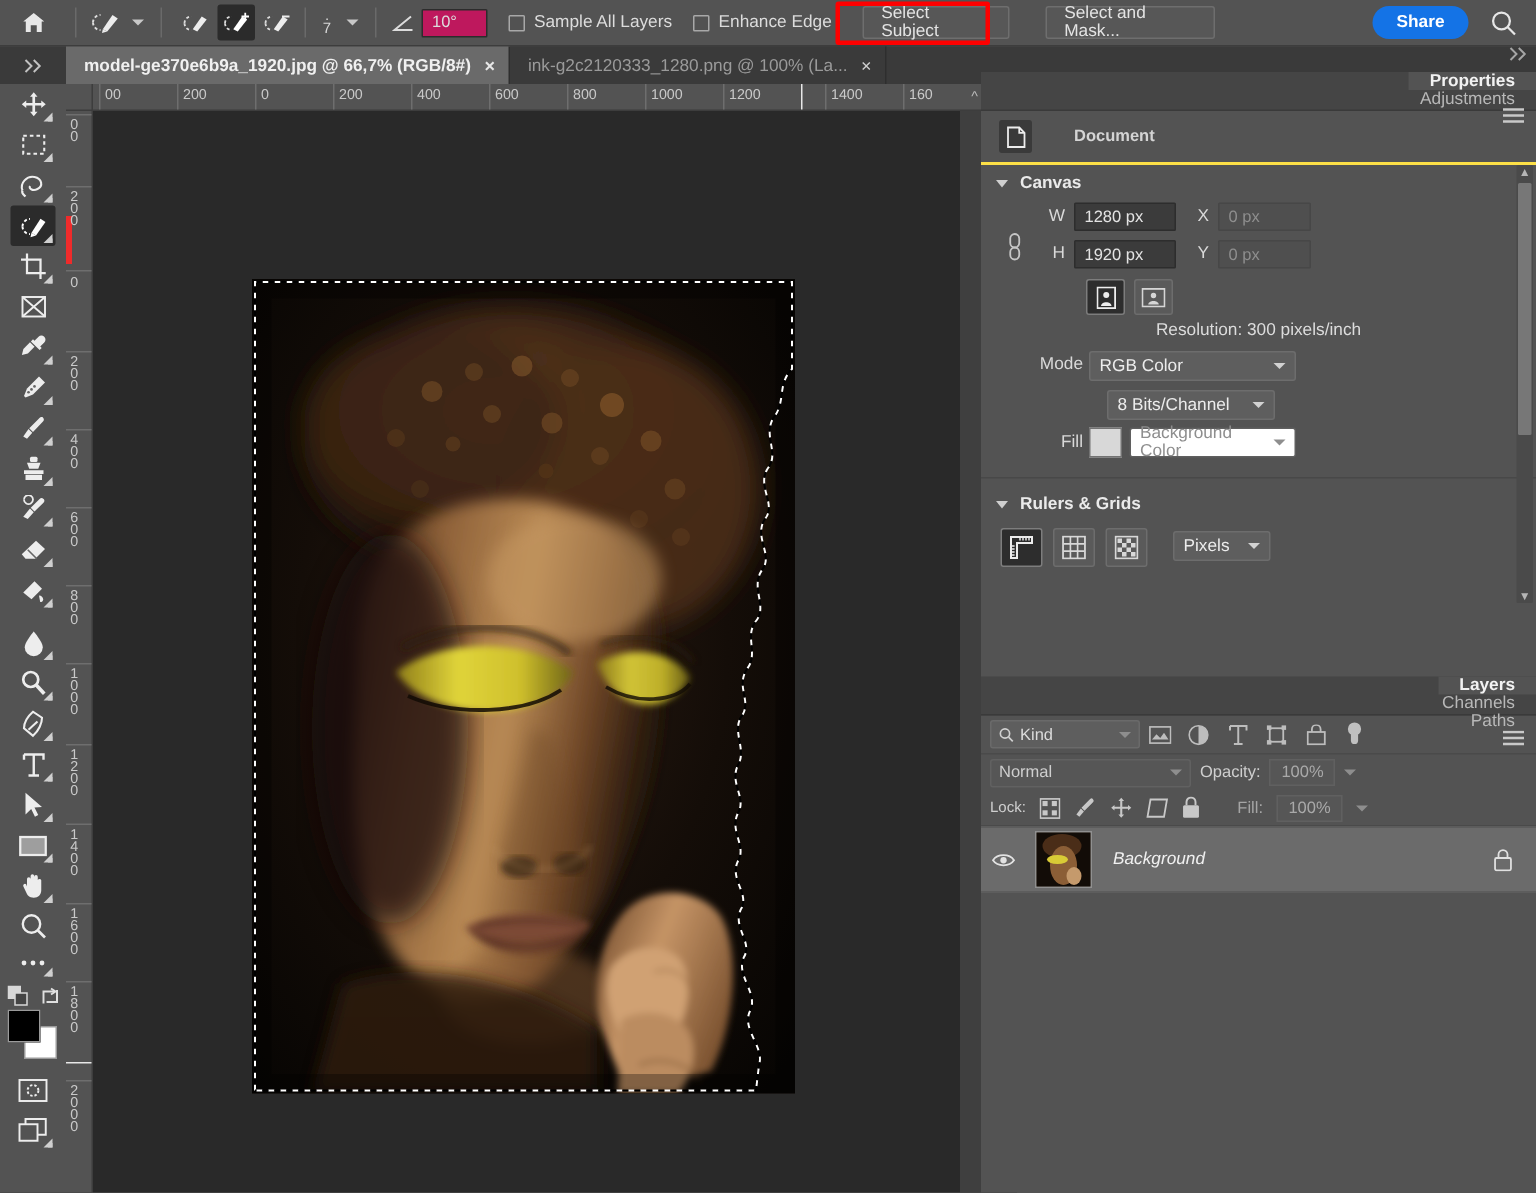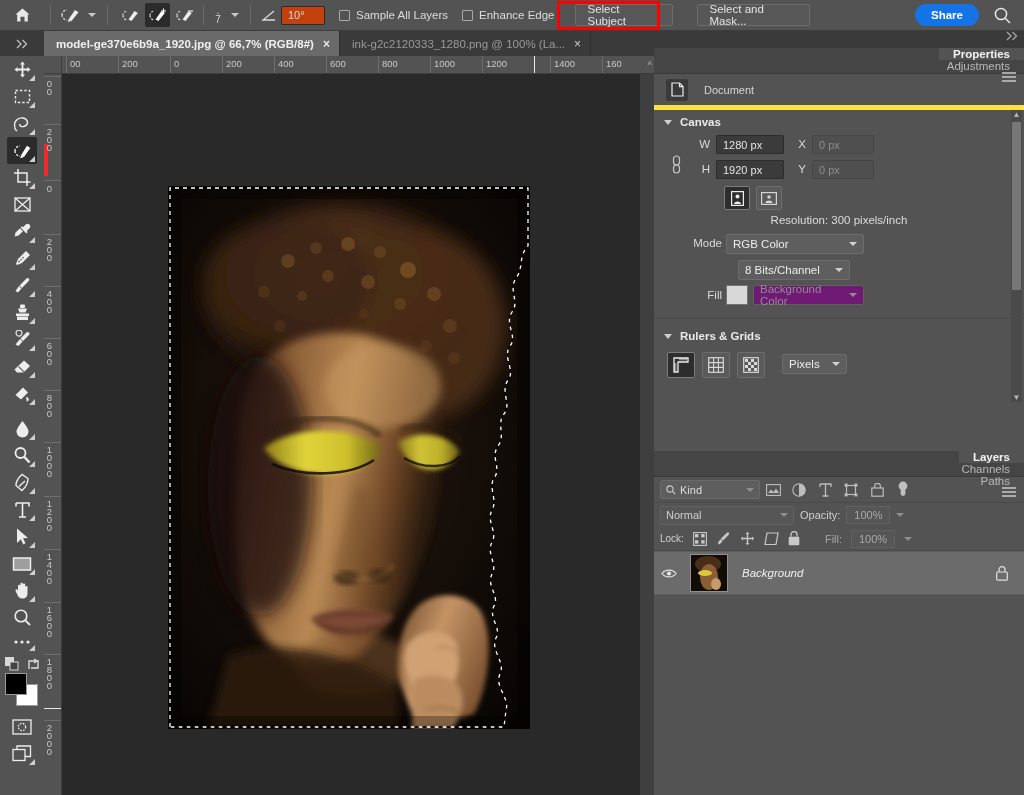--- a/index.html
+++ b/index.html
@@ -33,21 +33,21 @@
   .mode-btn{
     width:25px;height:24px;display:flex;align-items:center;justify-content:center;
     border-radius:2px;
   }
   .mode-btn.active{ background:#2b2b2b; }
   .sample-size{
     display:flex;flex-direction:column;align-items:center;justify-content:center;
     width:16px; line-height:9px; font-size:10px; color:#d8d8d8;
   }
   .ang-field{
-    width:44px;height:19px;background:#c2410c;border:1px solid #2c2c2c;border-radius:1px;
+    width:44px;height:19px;background:#be185d;border:1px solid #2c2c2c;border-radius:1px;
     color:#dcdcdc;font-size:11px;display:flex;align-items:center;padding-left:6px;
     margin-left:4px;
   }
   .chk{ display:flex;align-items:center;gap:6px;margin-left:14px; }
   .chk .box{
     width:11px;height:11px;border:1px solid #a8a8a8;background:#525252;border-radius:1px;
   }
   .chk span{ color:#dcdcdc; font-size:11.5px; }
   .btn-gray{
     height:22px;background:#575757;border:1px solid #6e6e6e;border-radius:2px;
@@ -154,22 +154,23 @@
   }
   .ptab{
     height:26px;padding:0 14px;display:flex;align-items:center;
     font-size:11.5px;color:#b8b8b8;
   }
   .ptab.active{ background:#535353;color:#f2f2f2;font-weight:bold; }
   .phamburger{ margin-left:auto;padding:0 8px 5px 0; }
 
   .prop-body{ background:#535353; }
   .doc-row{
-    height:36px;display:flex;align-items:center;padding-left:12px;gap:16px;
-    border-bottom:5px solid #fde047;
+    height:36px;display:flex;align-items:center;padding-left:12px;gap:28px;
+    border-bottom:2px solid #fde047;
+    font-weight:bold;
   }
   .doc-ico{
     width:22px;height:22px;background:#3a3a3a;border-radius:2px;
     display:flex;align-items:center;justify-content:center;
   }
   .sect-head{
     height:24px;display:flex;align-items:center;gap:8px;padding-left:10px;
     font-weight:bold;font-size:11.5px;color:#eaeaea;
   }
   .chev{ width:0;height:0;border-left:4px solid transparent;border-right:4px solid transparent;border-top:5px solid #cfcfcf; }
@@ -177,21 +178,21 @@
     height:19px;background:#3b3b3b;border:1px solid #2d2d2d;border-radius:1px;
     display:flex;align-items:center;padding-left:6px;font-size:11px;color:#e4e4e4;
   }
   .field.dim{ background:#4f4f4f;border-color:#474747;color:#8e8e8e; }
   .lbl-r{ font-size:11.5px;color:#d9d9d9;text-align:right; }
   .select{
     height:20px;background:#5e5e5e;border:1px solid #6d6d6d;border-radius:2px;
     display:flex;align-items:center;padding:0 6px;font-size:11.5px;color:#ececec;
   }
   .select .sc{ margin-left:auto;width:0;height:0;border-left:4px solid transparent;border-right:4px solid transparent;border-top:4px solid #d2d2d2; }
-  .select.dim{ color:#8e8e8e;background:#701a75;border-color:#5f5f5f; }
+  .select.dim{ color:#8e8e8e;background:#ffffff;border-color:#5f5f5f; }
   .iconbtn{
     width:26px;height:24px;border:1px solid #6d6d6d;border-radius:2px;background:#5a5a5a;
     display:flex;align-items:center;justify-content:center;
   }
   .iconbtn.on{ background:#2d2d2d;border-color:#7d7d7d; }
   .divider{ height:1px;background:#484848;margin:0; }
 
   .pscroll{
     position:absolute;right:2px;width:11px;background:#4a4a4a;border-radius:1px;
   }

